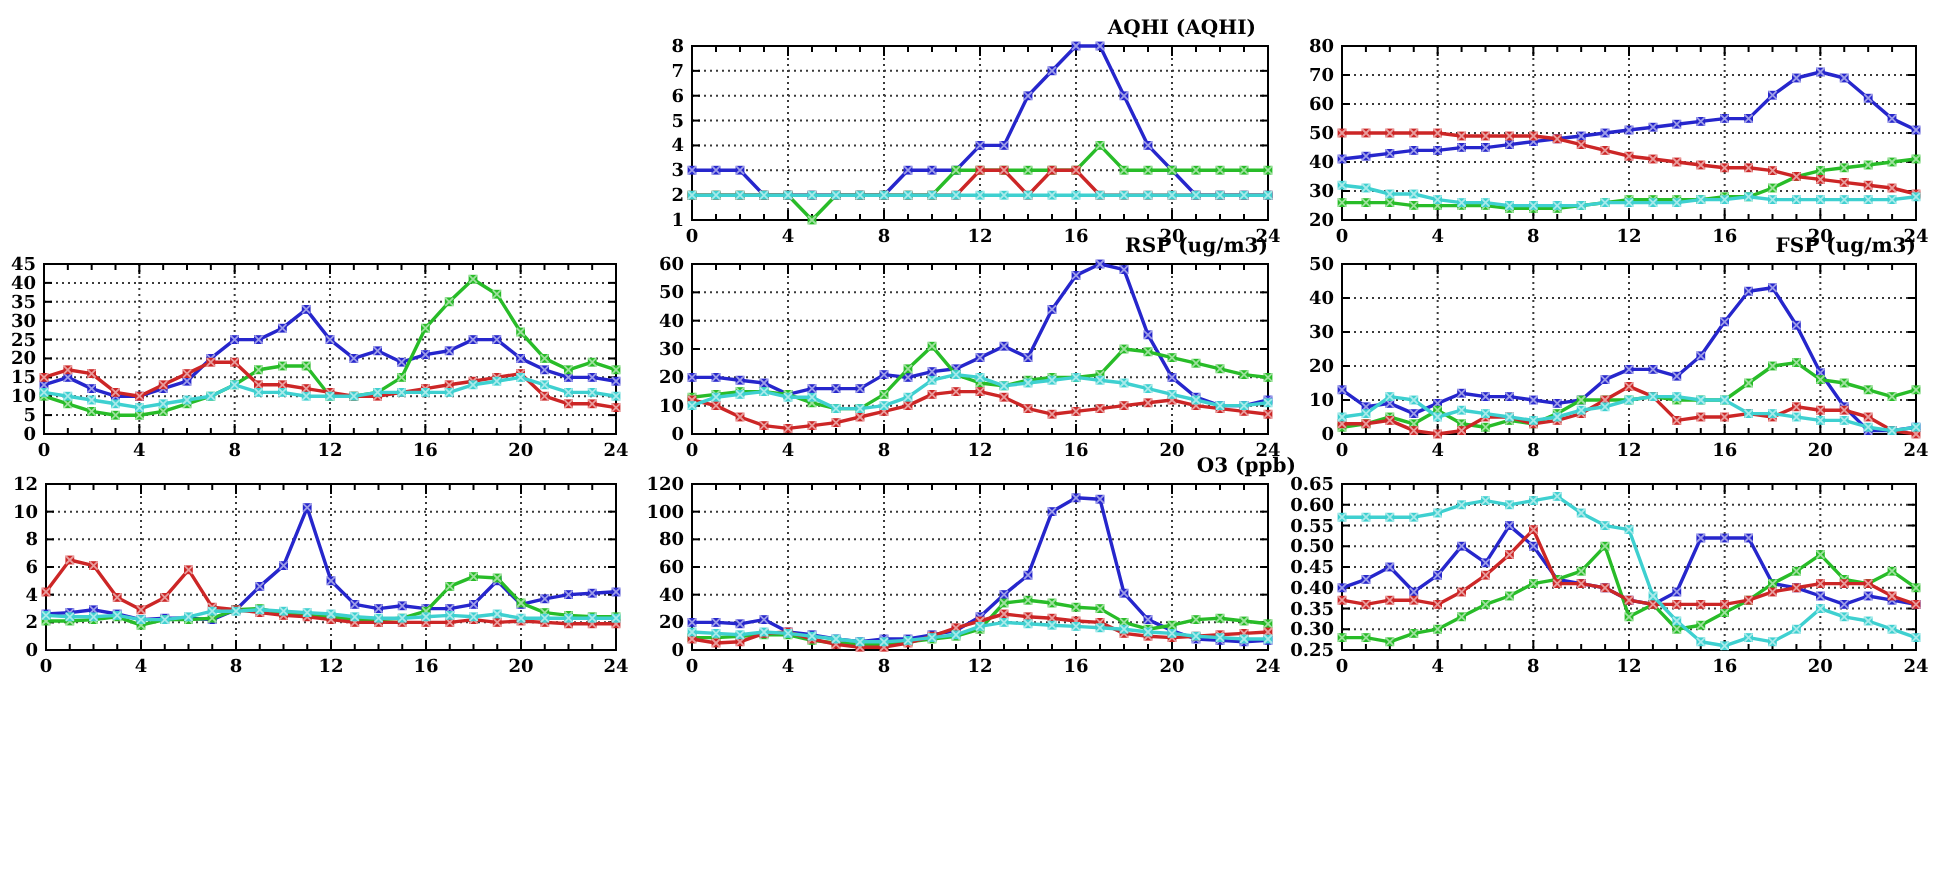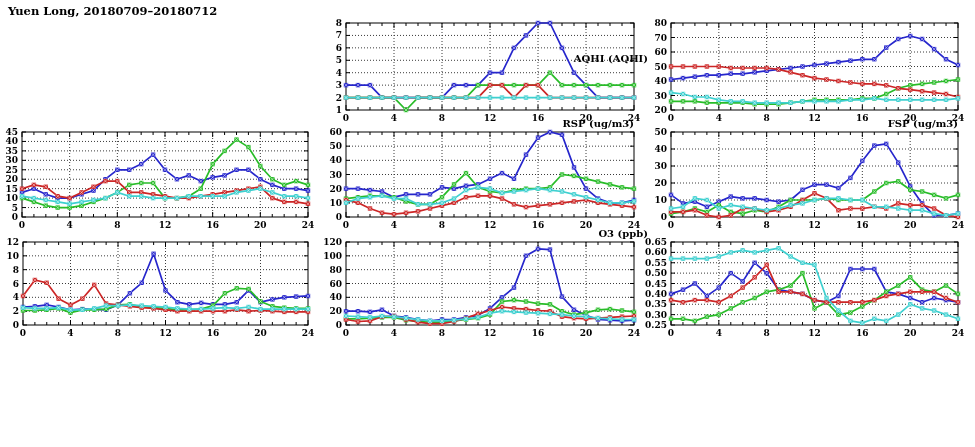--- a/index.html
+++ b/index.html
@@ -23,21 +23,20 @@
   #plot-svg { position:absolute; left:0; top:0; }
   #plot-svg text {
     font-family:"DejaVu Serif", serif;
     font-weight:bold; font-size:9px; fill:#000;
   }
 </style>
 </head>
 <body>
 
 <div id="page">
-  <div class="page-title">Yuen Long, 20180709–20180712</div>
 
   <svg id="plot-svg" width="975" height="447">
       <g>
         <line x1="346" y1="97.57142857142857" x2="634" y2="97.57142857142857" stroke="#3a3a3a" stroke-width="1" stroke-dasharray="1,2"></line>
         <line x1="346" y1="85.14285714285714" x2="634" y2="85.14285714285714" stroke="#3a3a3a" stroke-width="1" stroke-dasharray="1,2"></line>
         <line x1="346" y1="72.71428571428572" x2="634" y2="72.71428571428572" stroke="#3a3a3a" stroke-width="1" stroke-dasharray="1,2"></line>
         <line x1="346" y1="60.285714285714285" x2="634" y2="60.285714285714285" stroke="#3a3a3a" stroke-width="1" stroke-dasharray="1,2"></line>
         <line x1="346" y1="47.85714285714286" x2="634" y2="47.85714285714286" stroke="#3a3a3a" stroke-width="1" stroke-dasharray="1,2"></line>
         <line x1="346" y1="35.42857142857143" x2="634" y2="35.42857142857143" stroke="#3a3a3a" stroke-width="1" stroke-dasharray="1,2"></line>
         <line x1="394" y1="23" x2="394" y2="110" stroke="#3a3a3a" stroke-width="1" stroke-dasharray="1,2"></line>
@@ -2408,17 +2407,17 @@
         <path d="M920.1 306.4L924.1 310.4M924.1 306.4L920.1 310.4" stroke="rgba(255,255,255,0.55)" stroke-width="0.9" fill="none"></path>
         <rect x="931.9" y="308.3" width="4.4" height="4.4" fill="#3ed0d0"></rect>
         <path d="M932.1 308.5L936.1 312.5M936.1 308.5L932.1 312.5" stroke="rgba(255,255,255,0.55)" stroke-width="0.9" fill="none"></path>
         <rect x="943.8" y="312.4" width="4.4" height="4.4" fill="#3ed0d0"></rect>
         <path d="M944.0 312.6L948.0 316.6M948.0 312.6L944.0 316.6" stroke="rgba(255,255,255,0.55)" stroke-width="0.9" fill="none"></path>
         <rect x="955.8" y="316.6" width="4.4" height="4.4" fill="#3ed0d0"></rect>
         <path d="M956.0 316.8L960.0 320.8M960.0 316.8L956.0 320.8" stroke="rgba(255,255,255,0.55)" stroke-width="0.9" fill="none"></path>
       </g>
     </svg>
 
-  <div class="chart-title" style="left:360px; top:9px;  width:288px;margin-top:44px;">AQHI (AQHI)</div>
+  <div class="chart-title" style="left:340px; top:9px;  width:288px;">AQHI (AQHI)</div>
   <div class="chart-title" style="left:346px; top:118px; width:288px;">RSP (ug/m3)</div>
   <div class="chart-title" style="left:671px; top:118px; width:287px;">FSP (ug/m3)</div>
   <div class="chart-title" style="left:360px; top:228px; width:288px;">O3 (ppb)</div>
 </div>
 
 </body></html>

